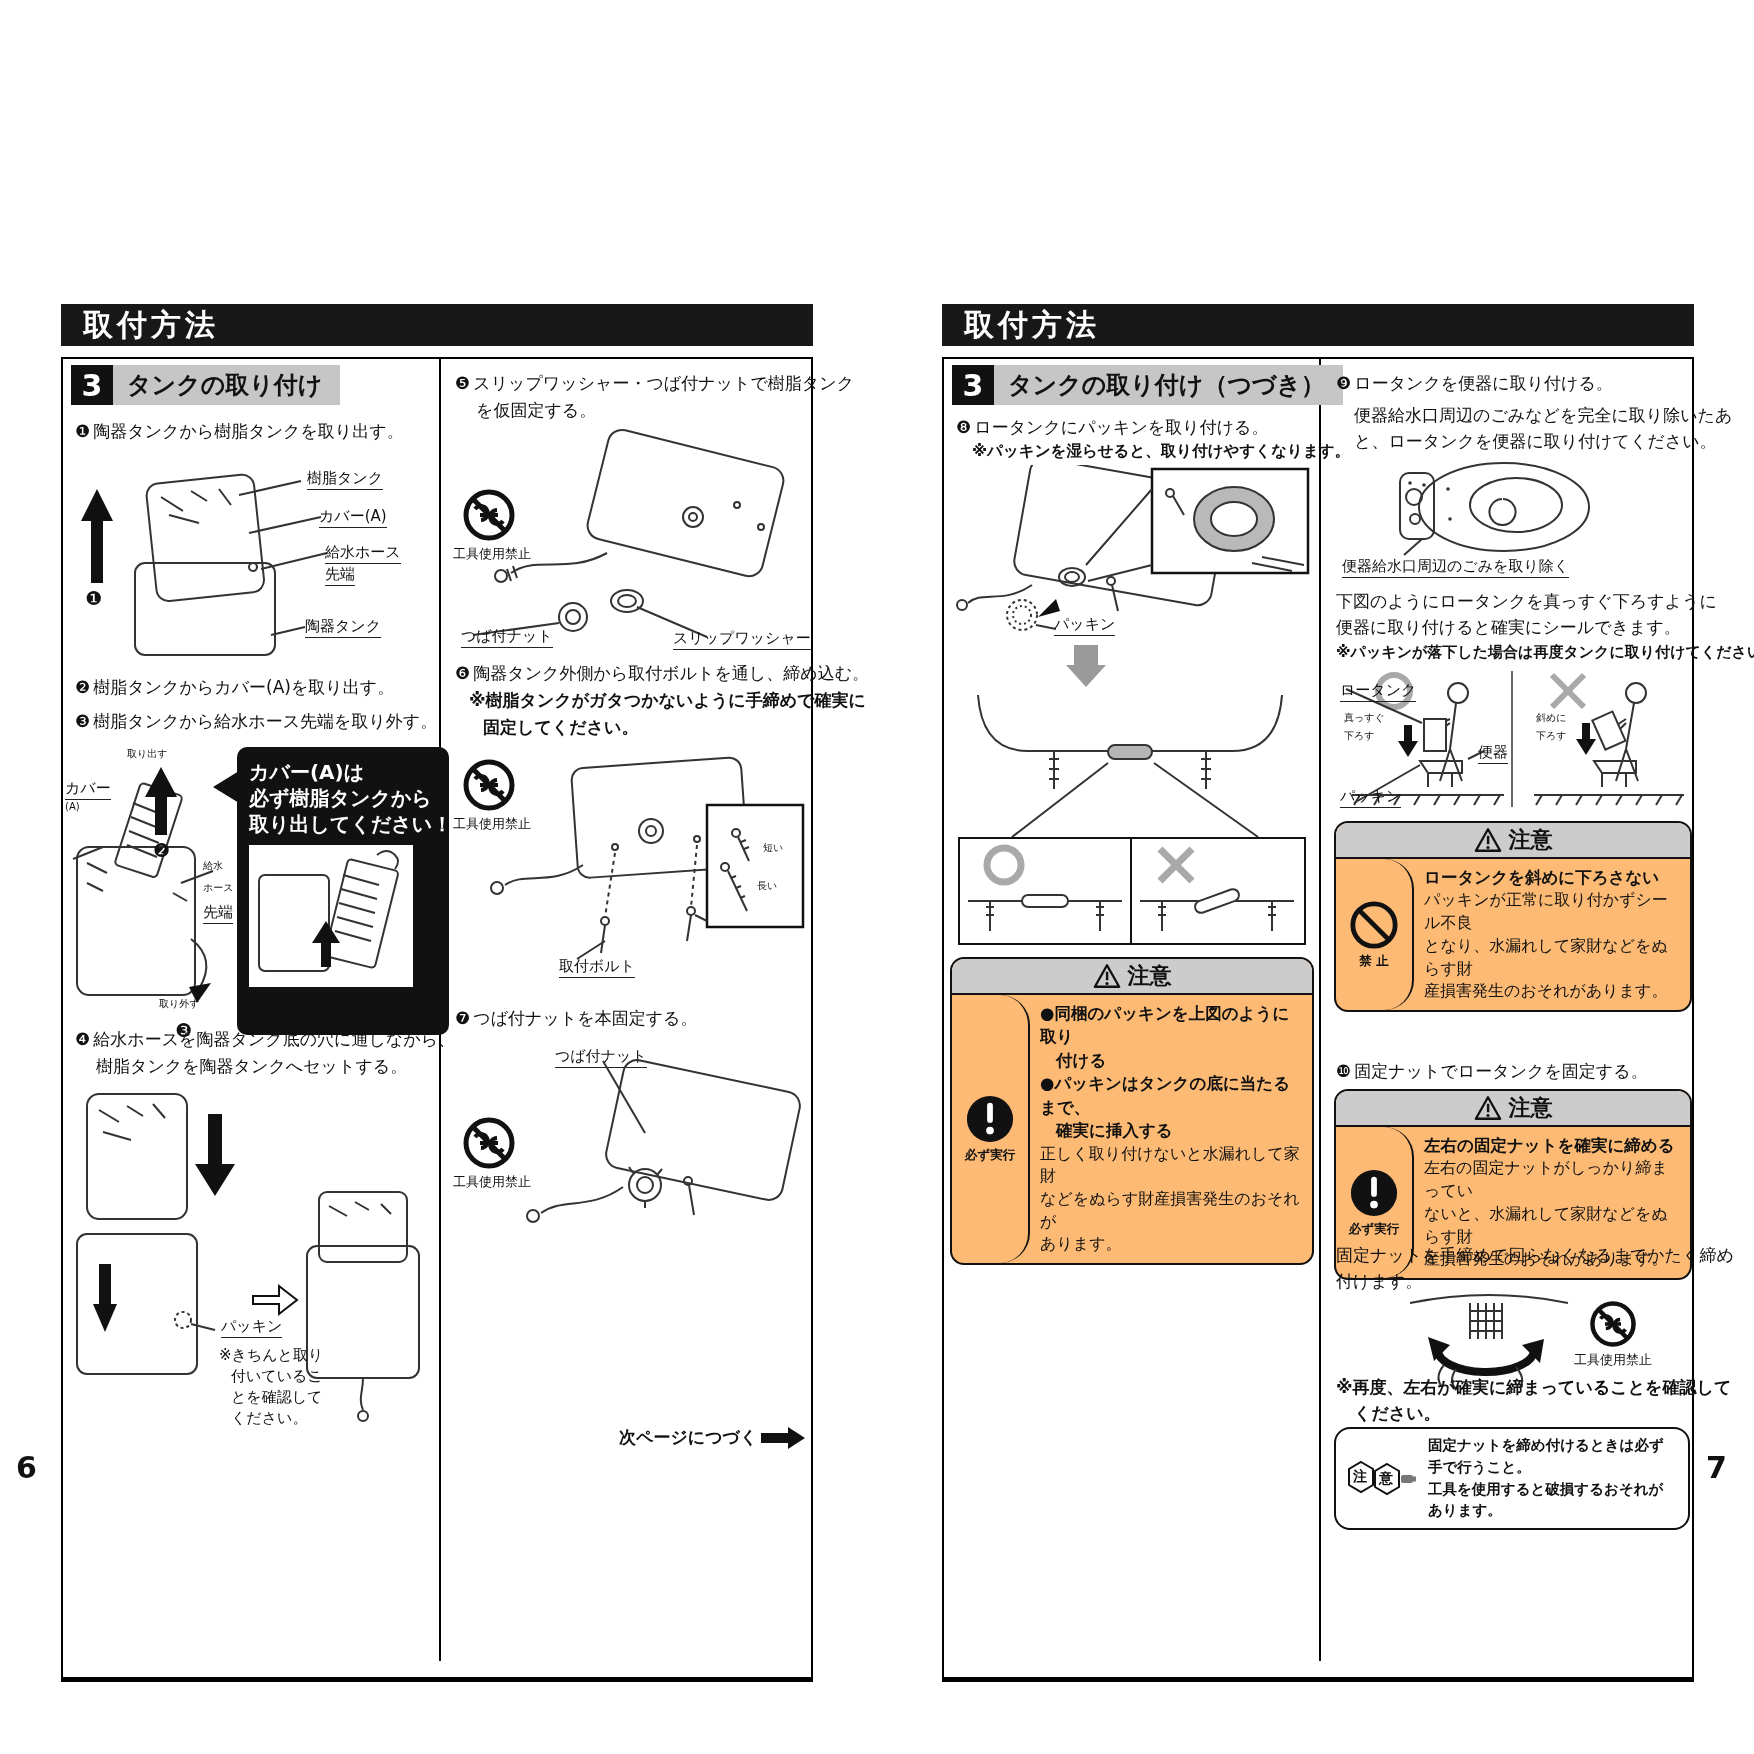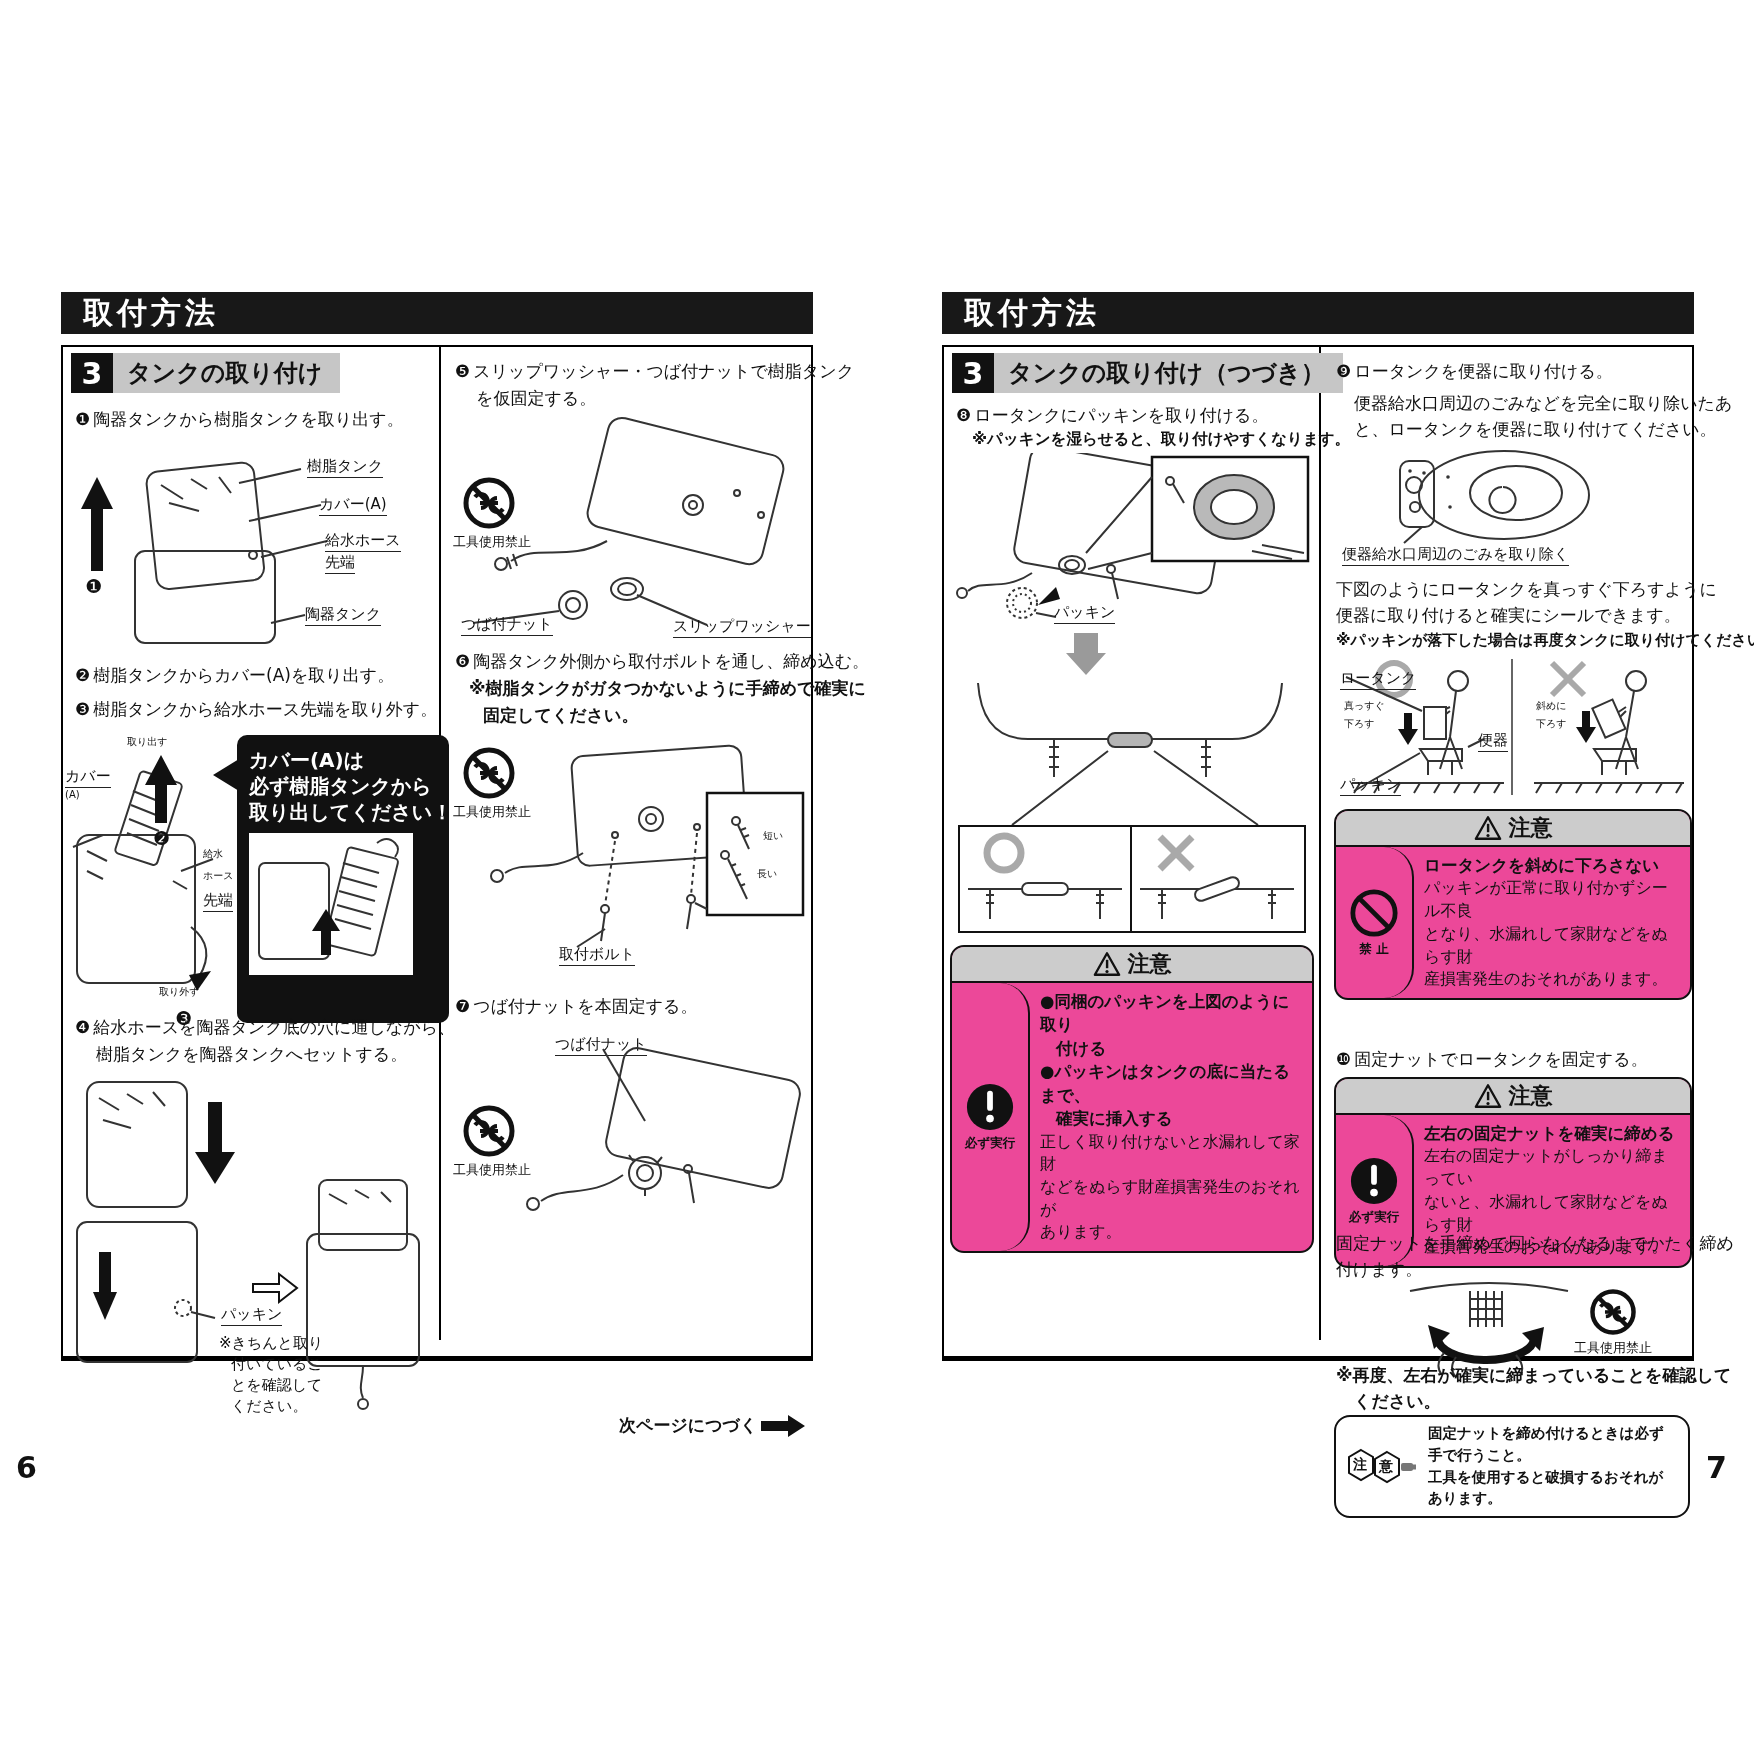--- a/index.html
+++ b/index.html
@@ -1,33 +1,33 @@
 <!DOCTYPE html>
 <html><head>
 <meta charset="utf-8">
 <style>
   html,body{margin:0;padding:0;background:#fff;}
   .canvas{position:relative;width:1754px;height:1754px;background:#fff;overflow:hidden;
           font-family:"DejaVu Sans","Liberation Sans",sans-serif;color:#111;}
-  .page{position:absolute;width:752px;height:1069px;}
+  .page{position:absolute;width:752px;height:1378px;margin-top:12px;}
   .titlebar{position:absolute;left:0;top:0;right:0;height:42px;background:#181818;color:#fff;
             display:flex;align-items:center;padding-left:22px;font-size:30px;font-weight:700;letter-spacing:4px;}
   .pagebody{position:absolute;left:0;top:53px;right:0;bottom:0;border:2px solid #000;border-bottom-width:5px;background:#fff;}
   .coldiv{position:absolute;top:0;width:2px;background:#000;}
   .a{position:absolute;white-space:nowrap;}
   .t{font-size:17px;line-height:1.45;}
   .t15{font-size:15px;line-height:1.4;}
   .b{font-weight:700;}
   .lbl{font-size:15px;border-bottom:1.5px solid #222;padding-bottom:1px;}
   .lbl2{font-size:10px;}
   .mk{margin-right:3px;}
   .sechdr{position:absolute;display:flex;align-items:stretch;}
   .secnum{width:42px;background:#111;color:#fff;font-size:30px;font-weight:700;display:flex;align-items:center;justify-content:center;}
   .sectitle{background:#c6c6c6;font-size:24px;font-weight:700;display:flex;align-items:center;padding:4px 18px 4px 14px;}
-  .cbox{position:absolute;border:2.5px solid #111;border-radius:14px;background:#ec4899;overflow:hidden;}
+  .cbox{position:absolute;border:2.5px solid #111;border-radius:14px;background:#fdba74;overflow:hidden;}
   .chead{background:#ccc;border-bottom:2px solid #111;height:34px;display:flex;align-items:center;justify-content:center;gap:7px;font-weight:700;font-size:22px;}
   .crow{display:flex;align-items:stretch;}
   .crow+.crow{border-top:2px solid #aaa;}
   .cicon{width:76px;flex:0 0 76px;border-right:2px solid #111;display:flex;flex-direction:column;align-items:center;justify-content:center;gap:3px;padding:6px 0;border-radius:30px;}
   .cicon .cap{font-size:12.5px;font-weight:700;}
   .cbody{flex:1;padding:7px 10px;font-size:16px;line-height:1.42;}
   .ctitle{font-weight:700;font-size:16.5px;}
   .blackbox{position:absolute;background:#111;color:#fff;border-radius:10px;padding:12px 10px 10px 12px;}
   .blackbox .wl{font-size:20px;font-weight:700;line-height:1.3;white-space:nowrap;}
   .innerwhite{background:#fff;margin-top:8px;}

